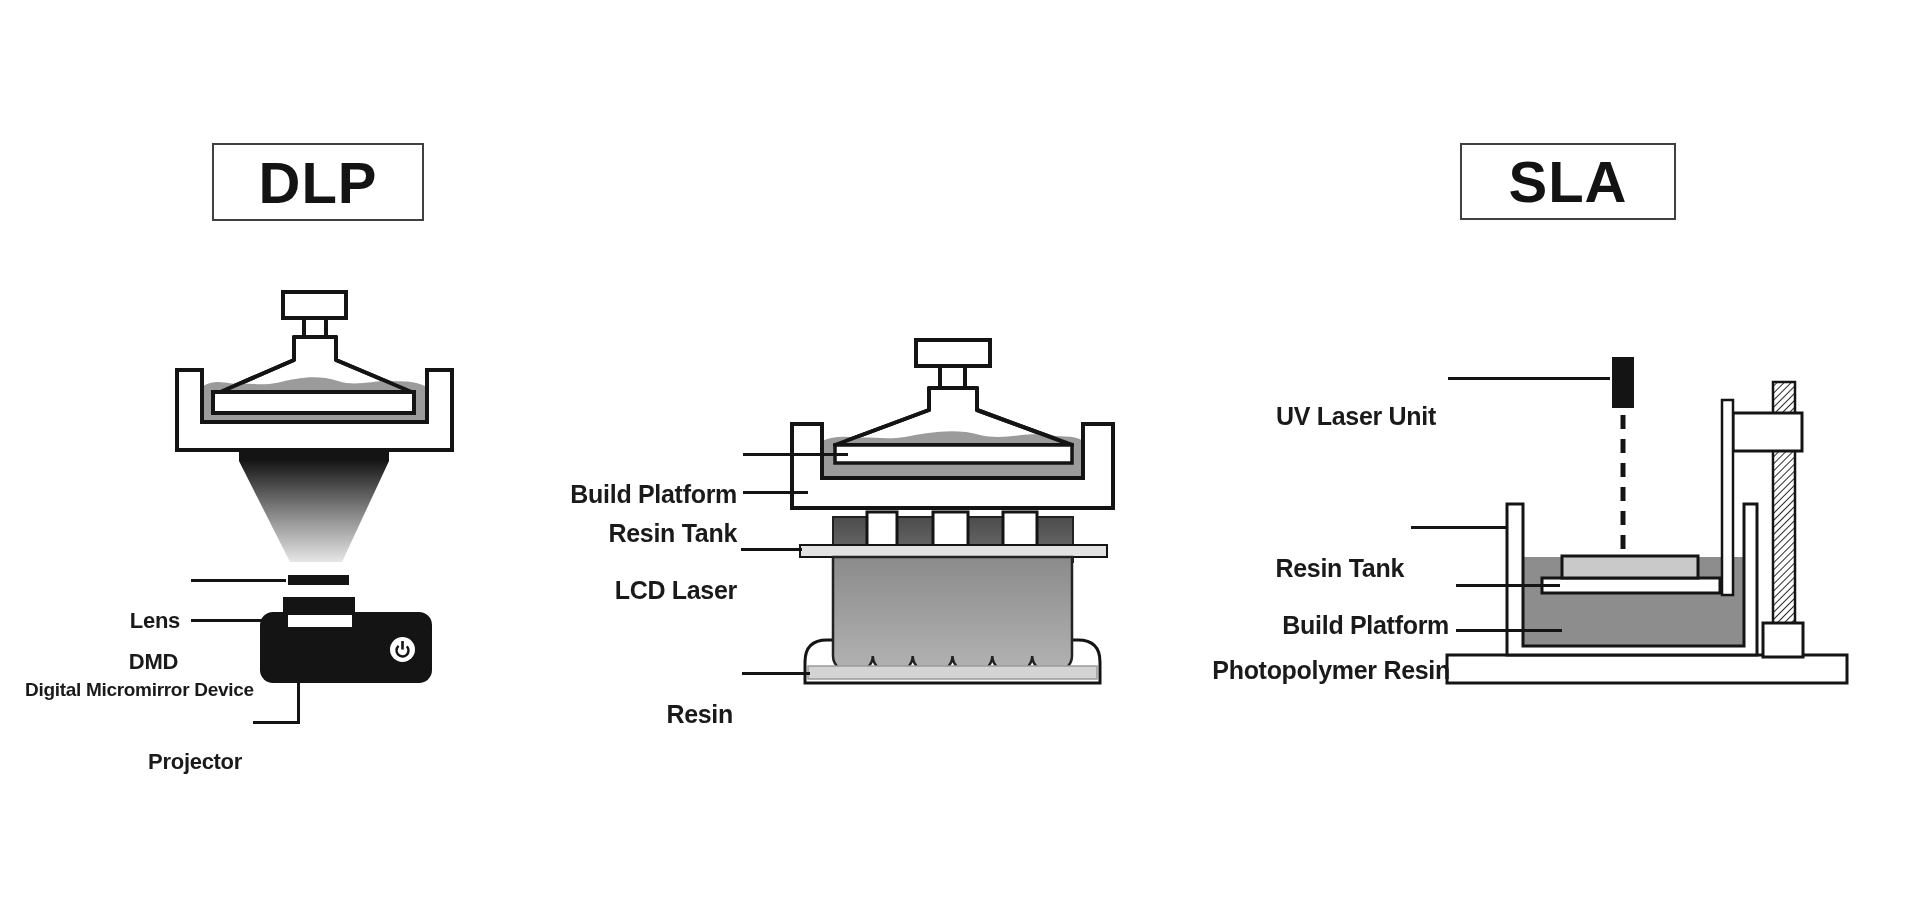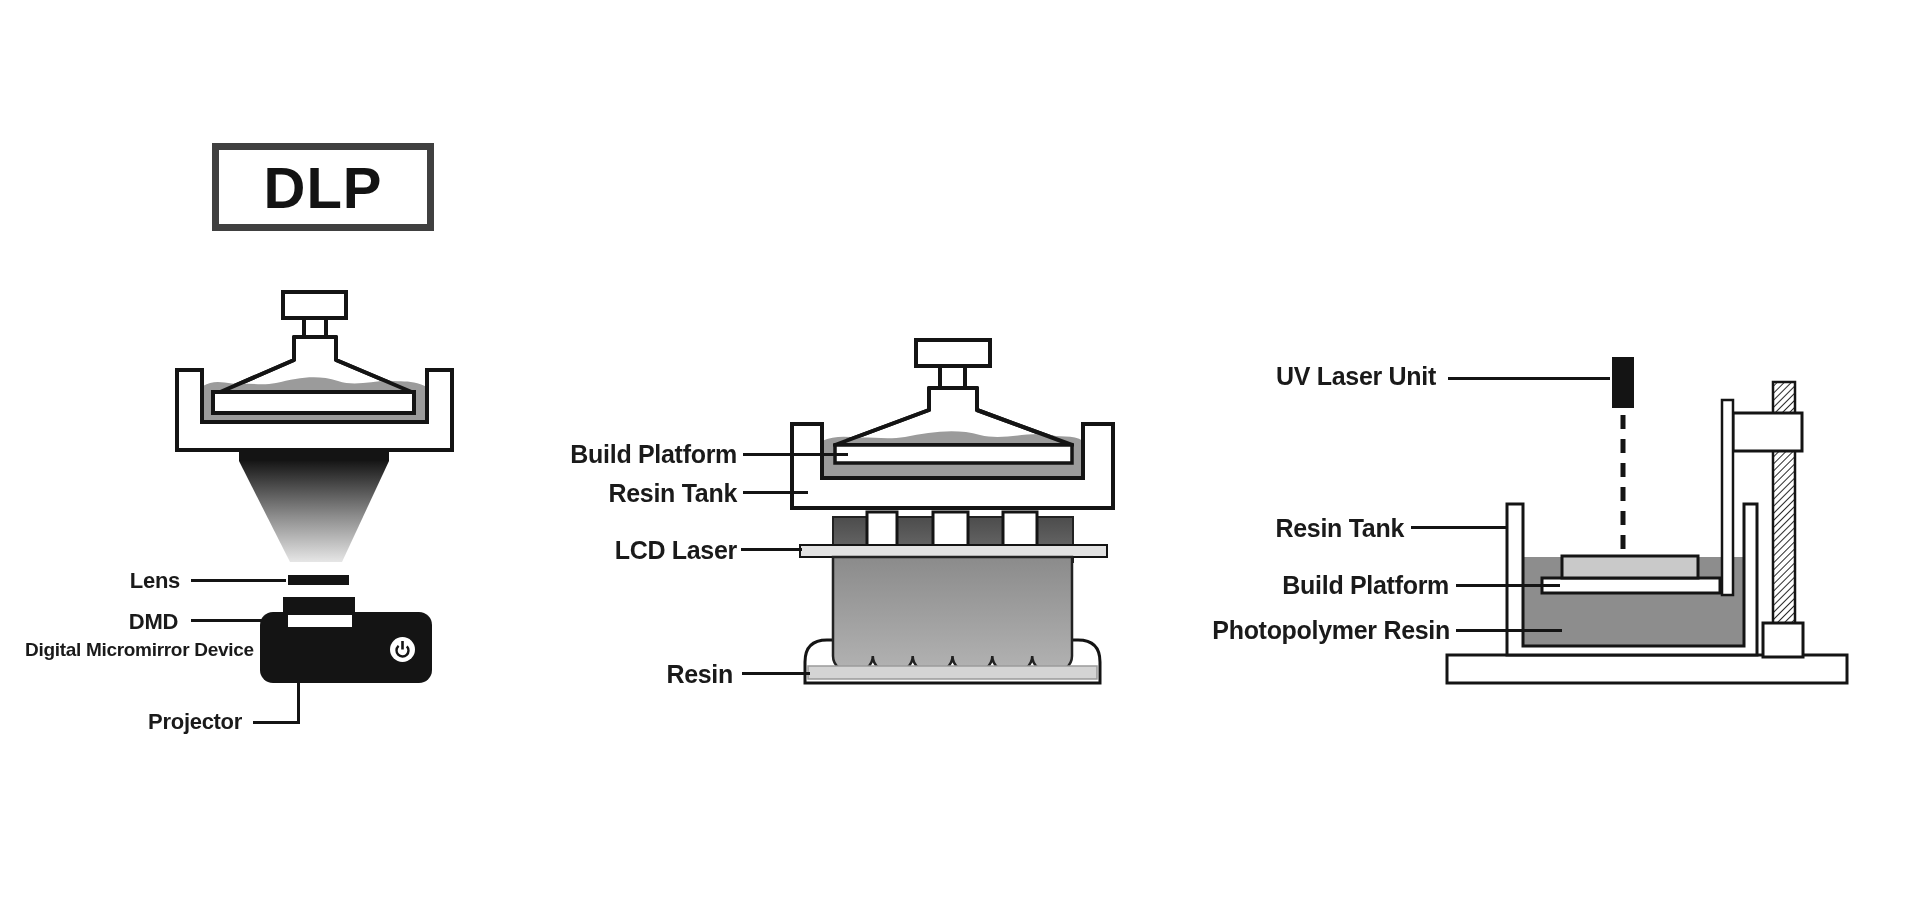--- a/index.html
+++ b/index.html
@@ -1,37 +1,40 @@
 <!DOCTYPE html>
 <html><head>
 <meta charset="utf-8">
 <style>
   html,body{margin:0;padding:0;background:#ffffff;}
   body{width:1920px;height:900px;position:relative;overflow:hidden;
        font-family:"Liberation Sans", sans-serif;color:#151515;}
   .stage{position:absolute;inset:0;}
-  .title-box{position:absolute;border:7px solid #404040;background:#ffffff;
+  .title-box{position:absolute;border:2px solid #404040;background:#ffffff;
              display:flex;align-items:center;justify-content:center;
              font-size:58px;font-weight:700;letter-spacing:1px;color:#131313;}
   .diagram-label{position:absolute;font-weight:700;color:#1a1a1a;
-                 letter-spacing:-0.3px;white-space:nowrap;text-align:right;}
+                 letter-spacing:-0.3px;white-space:nowrap;text-align:right;margin-top:40px;}
   .lbl-lg{font-size:22px;line-height:32px;}
   .lbl-md{font-size:25px;line-height:28px;}
   .lbl-sm{font-size:19px;line-height:16px;font-weight:700;text-align:center;}
   .leader{position:absolute;background:#141414;height:3px;}
   .leader-v{position:absolute;background:#141414;width:3px;}
   svg{position:absolute;display:block;}
 </style>
 </head>
 <body>
 
 <div class="stage">
 
   <div class="title-box" style="left:212px;top:143px;width:208px;height:74px;">
     <span>DLP</span>
+  </div>
+  <div class="title-box" style="left:1460px;top:143px;width:212px;height:73px;">
+    <span>SLA</span>
   </div>
 
   <svg style="left:140px;top:280px;" width="340" height="430" viewBox="0 0 340 430">
     <defs>
       <linearGradient id="coneGrad" x1="0" y1="0" x2="0" y2="1">
         <stop offset="0" stop-color="#161616"></stop>
         <stop offset="0.55" stop-color="#8d8d8d"></stop>
         <stop offset="1" stop-color="#e6e6e6"></stop>
       </linearGradient>
     </defs>

